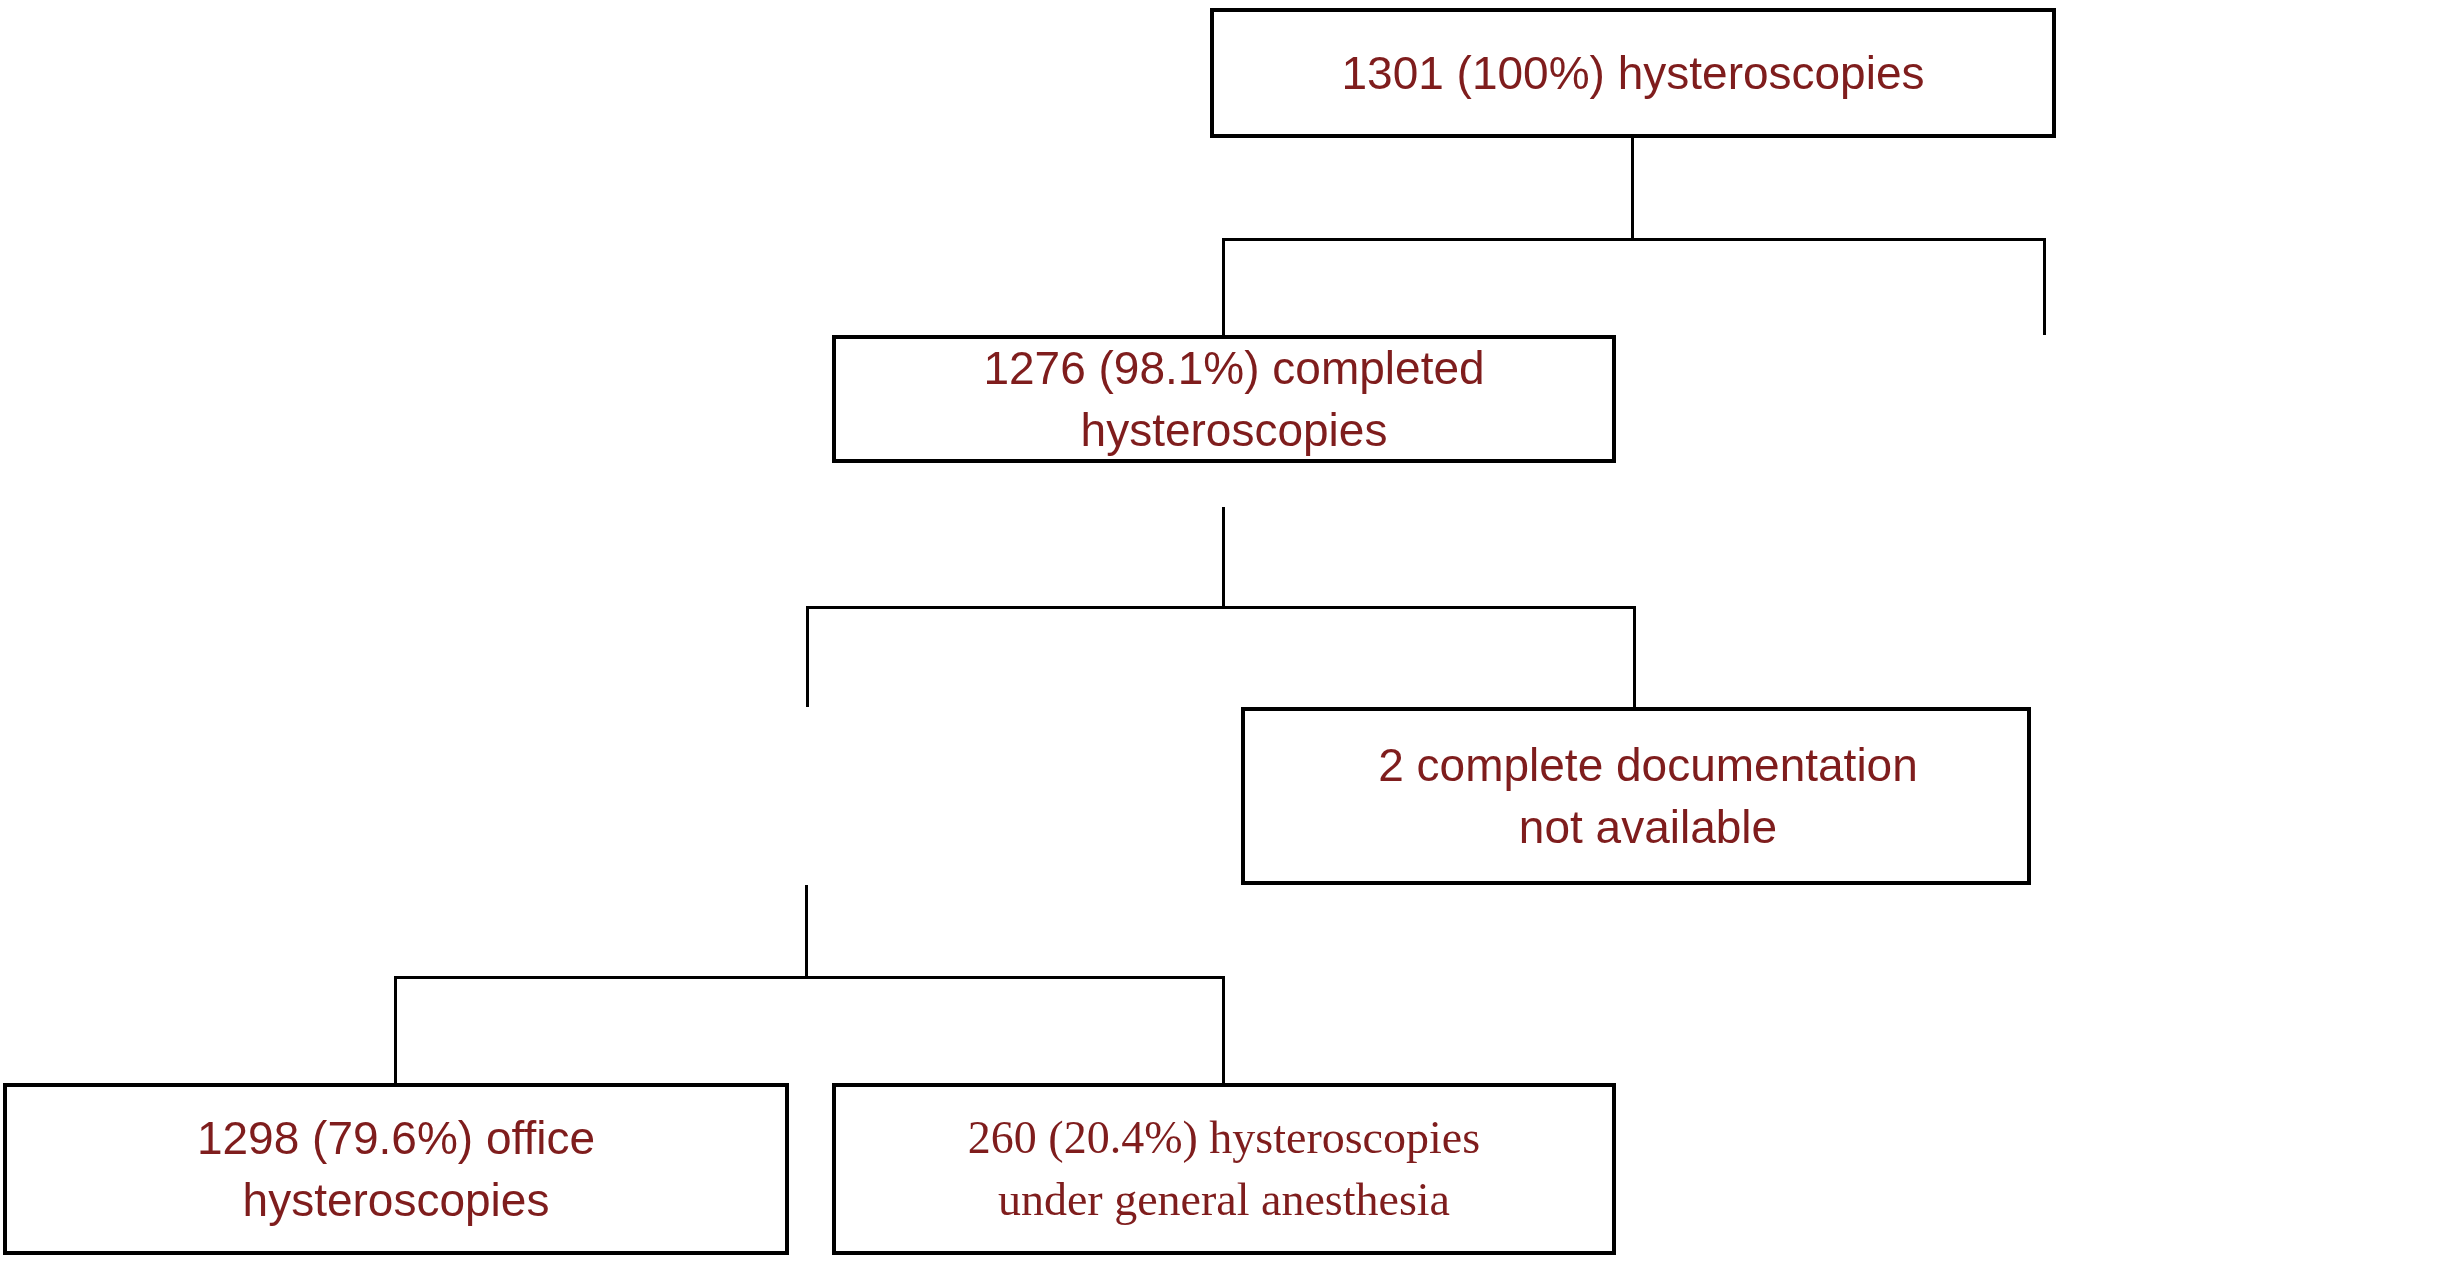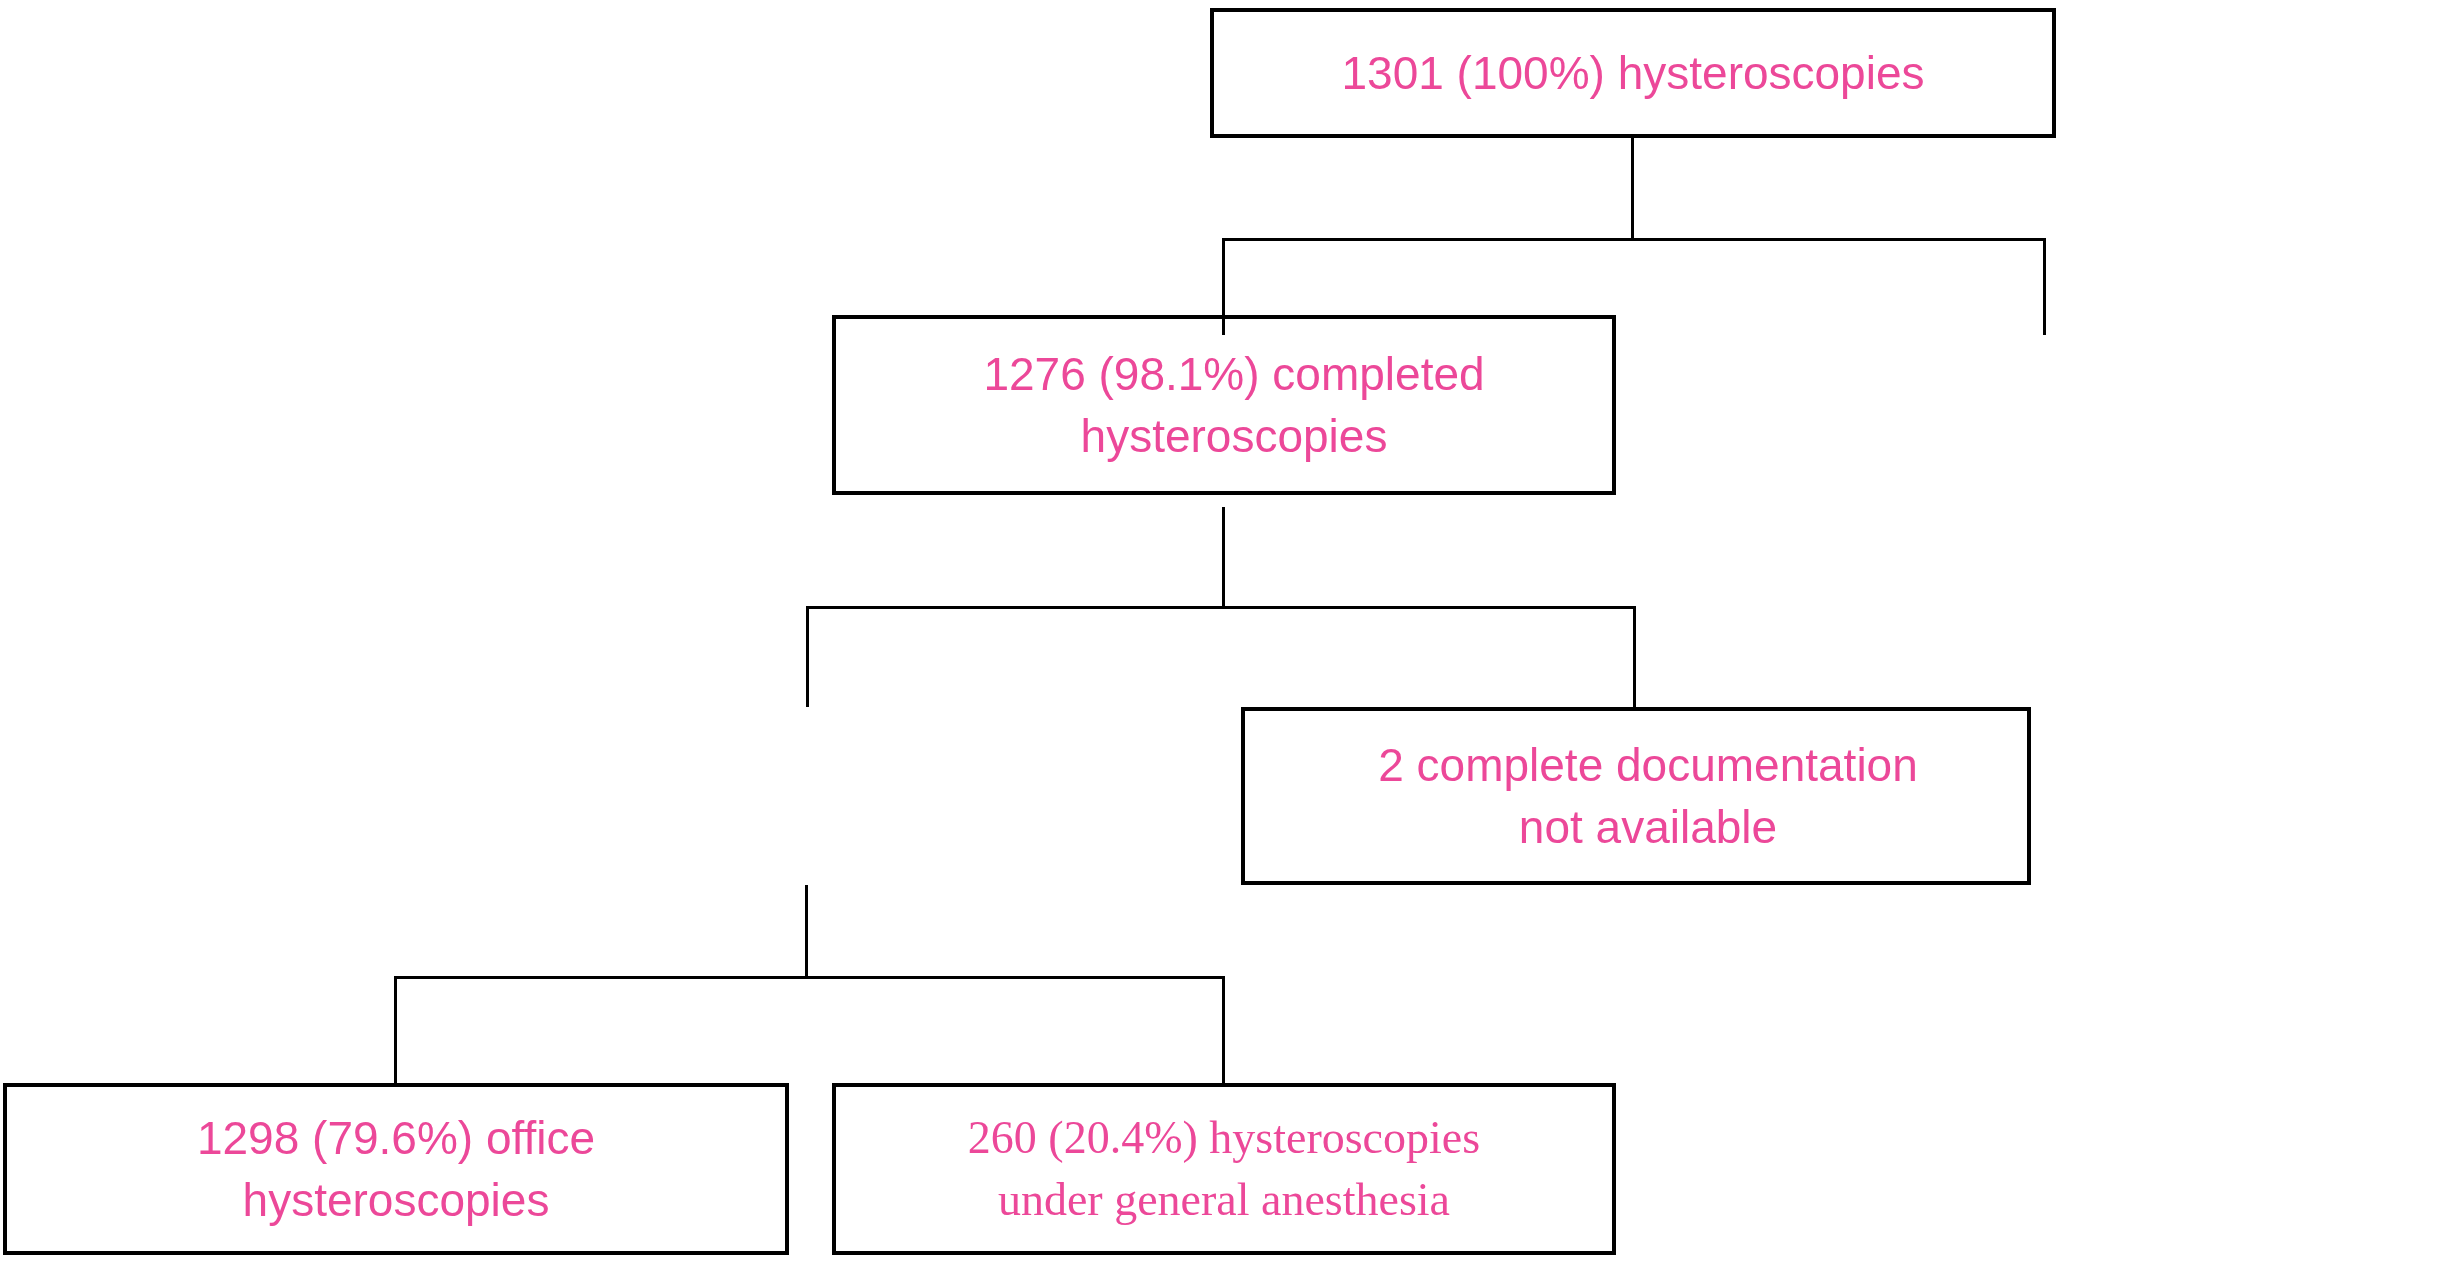--- a/index.html
+++ b/index.html
@@ -23,31 +23,31 @@
     background: #ffffff;
     display: flex;
     align-items: center;
     justify-content: center;
     text-align: center;
   }
   .node .label {
     font-size: 46px;
     line-height: 1.35;
     white-space: pre-line;
-    color: #ec4899;
+    color: #7f1d1d;
   }
   .line {
     position: absolute;
     background: #000000;
   }
 
   
   .n-total        { left: 1210px; top: 8px;    width: 846px; height: 130px; }
   
-  .n-completed    { left: 832px;  top: 315px;  width: 784px; height: 180px; padding-left: 20px; }
+  .n-completed    { left: 832px;  top: 335px;  width: 784px; height: 128px; padding-left: 20px; }
   .n-unsuccessful { left: 1655px; top: 335px;  width: 780px; height: 172px; }
   
   .n-analyzed     { left: 414px;  top: 707px;  width: 786px; height: 178px; }
   .n-docs         { left: 1241px; top: 707px;  width: 790px; height: 178px; padding-left: 24px; }
   
   .n-office       { left: 3px;    top: 1083px; width: 786px; height: 172px; }
   .n-anesthesia   { left: 832px;  top: 1083px; width: 784px; height: 172px; font-family: Liberation Serif, serif; }
 
   
   .c1-stem  { left: 1631px; top: 138px; width: 3px;   height: 100px; }

